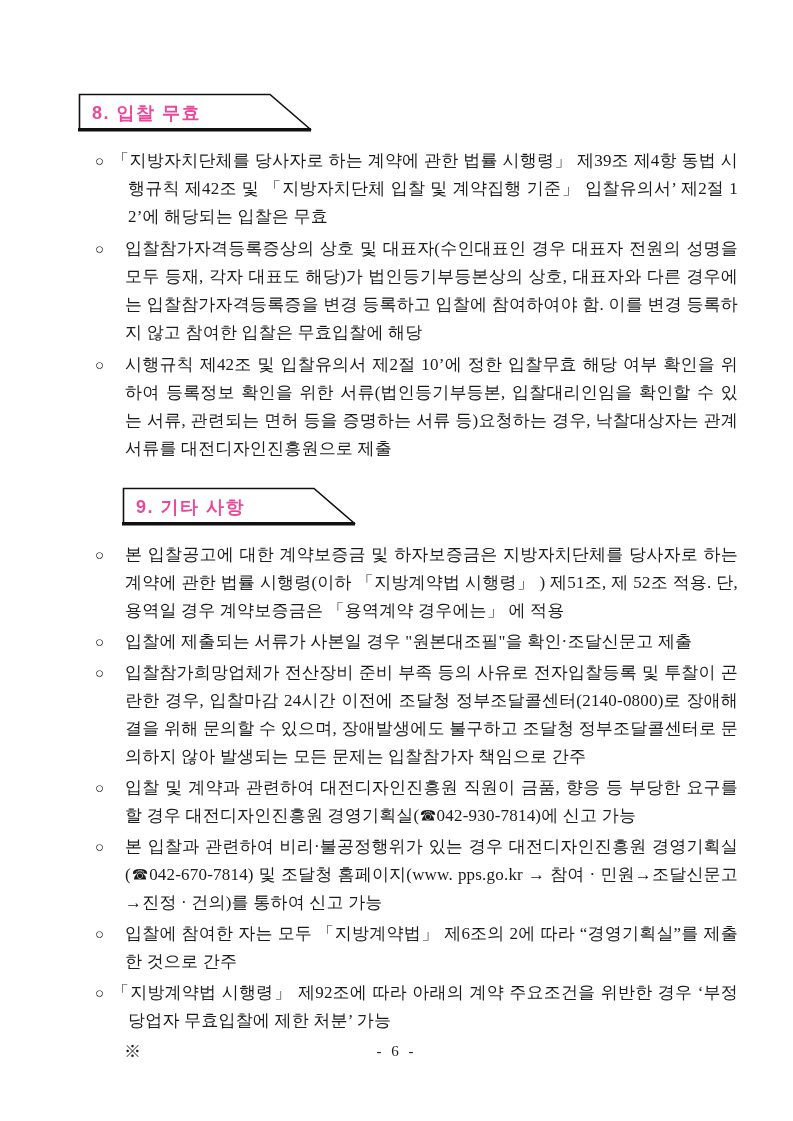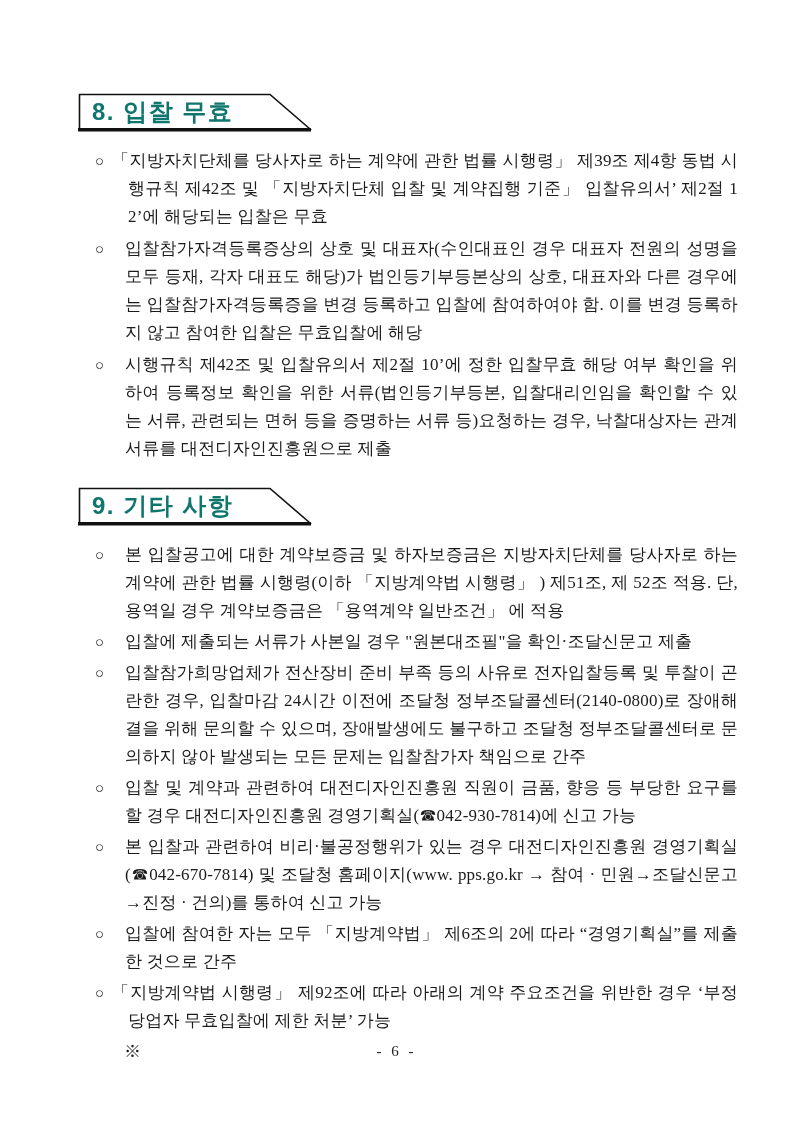--- a/index.html
+++ b/index.html
@@ -26,26 +26,26 @@
     margin-bottom: 15px;
   }
   .banner svg { position: absolute; left: 0; top: 0; }
   .banner-title {
     position: absolute;
     left: 14px;
     top: 50%;
     transform: translateY(-52%);
     font-family: "Liberation Sans", "DejaVu Sans", sans-serif;
     font-weight: bold;
-    font-size: 24px;
+    font-size: 18px;
     letter-spacing: 1.5px;
-    color: #0f766e;
+    color: #ec4899;
     white-space: nowrap;
   }
-  .banner.second { margin-top: 24px; }
+  .banner.second { margin-top: 24px; margin-left: 44px; }
   
   .bullets { width: 660px; }
   .bullet {
     display: flex;
     padding-left: 17px;
     font-size: 17px;
     line-height: 28px;
     margin-bottom: 4px;
     letter-spacing: 0.2px;
   }
@@ -117,21 +117,21 @@
       <svg width="234" height="39" viewBox="0 0 234 39">
         <polygon points="1.5,1.5 192,1.5 232,36 1.5,36" fill="#ffffff" stroke="#111111" stroke-width="1.6"></polygon>
         <line x1="0" y1="36.8" x2="233" y2="36.8" stroke="#111111" stroke-width="3.4"></line>
       </svg>
       <span class="banner-title">9. 기타 사항</span>
     </div>
 
     <div class="bullets sec9">
       <div class="bullet">
         <span class="marker">○</span>
-        <span class="text">본 입찰공고에 대한 계약보증금 및 하자보증금은 지방자치단체를 당사자로 하는 계약에 관한 법률 시행령(이하 「지방계약법 시행령」 ) 제51조, 제 52조 적용. 단, 용역일 경우 계약보증금은 「용역계약 일반조건」 에 적용</span>
+        <span class="text">본 입찰공고에 대한 계약보증금 및 하자보증금은 지방자치단체를 당사자로 하는 계약에 관한 법률 시행령(이하 「지방계약법 시행령」 ) 제51조, 제 52조 적용. 단, 용역일 경우 계약보증금은 「용역계약 경우에는」 에 적용</span>
       </div>
       <div class="bullet">
         <span class="marker">○</span>
         <span class="text">입찰에 제출되는 서류가 사본일 경우 "원본대조필"을 확인·조달신문고 제출</span>
       </div>
       <div class="bullet">
         <span class="marker">○</span>
         <span class="text">입찰참가희망업체가 전산장비 준비 부족 등의 사유로 전자입찰등록 및 투찰이 곤란한 경우, 입찰마감 24시간 이전에 조달청 정부조달콜센터(2140-0800)로 장애해결을 위해 문의할 수 있으며, 장애발생에도 불구하고 조달청 정부조달콜센터로 문의하지 않아 발생되는 모든 문제는 입찰참가자 책임으로 간주</span>
       </div>
       <div class="bullet">

